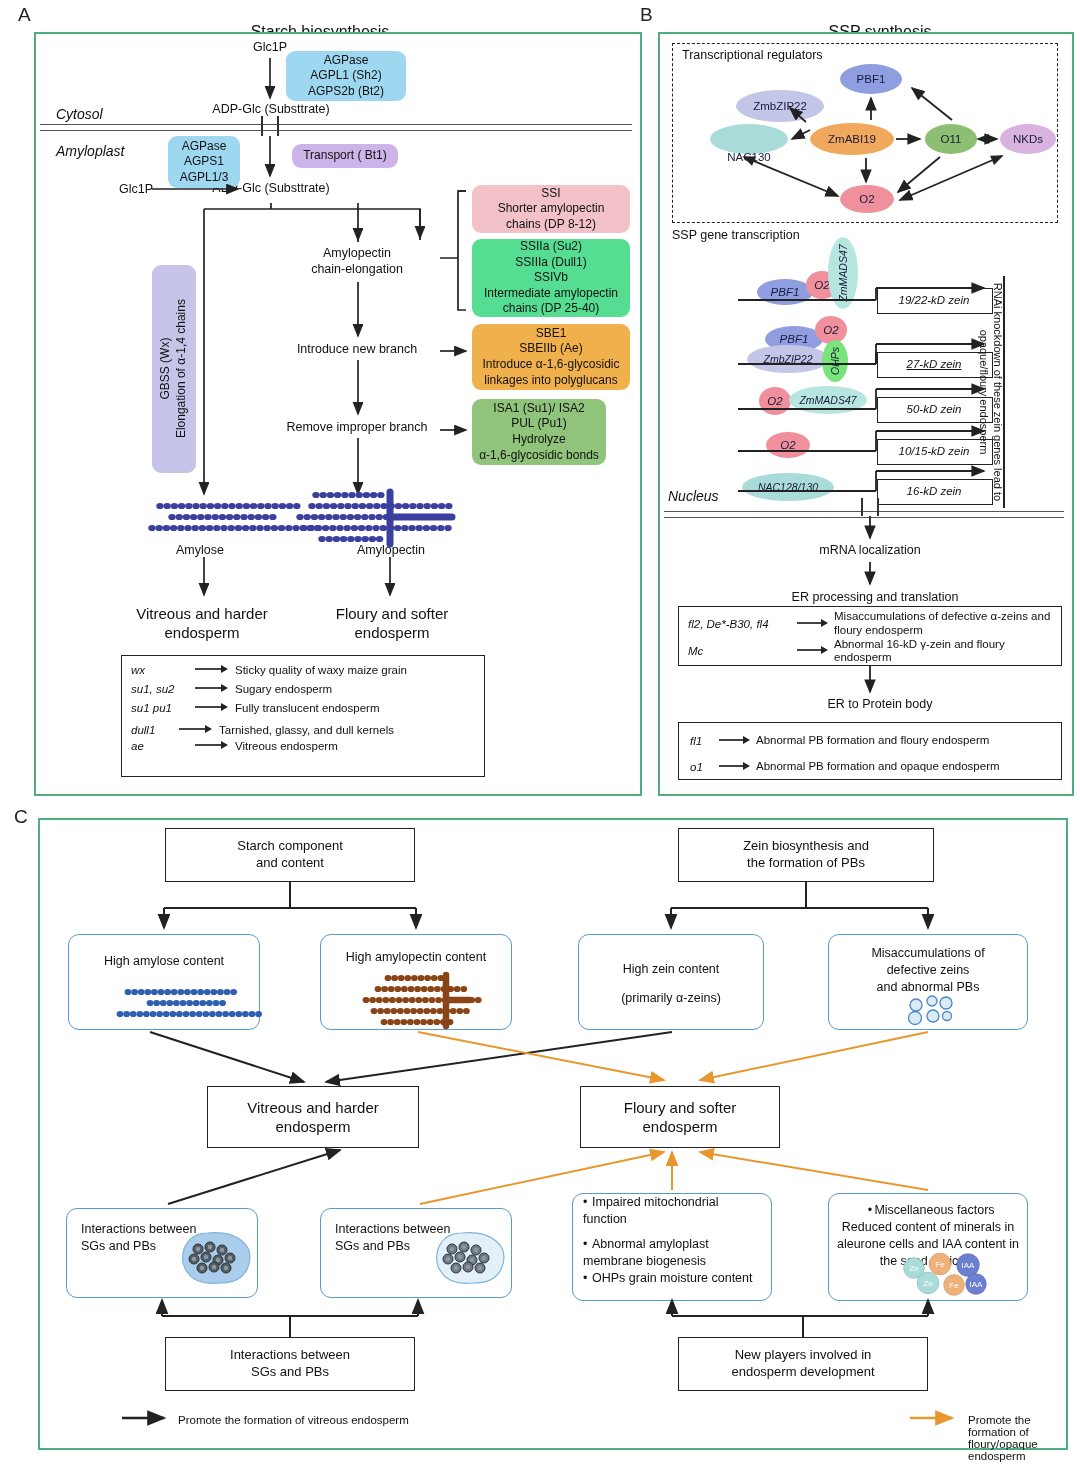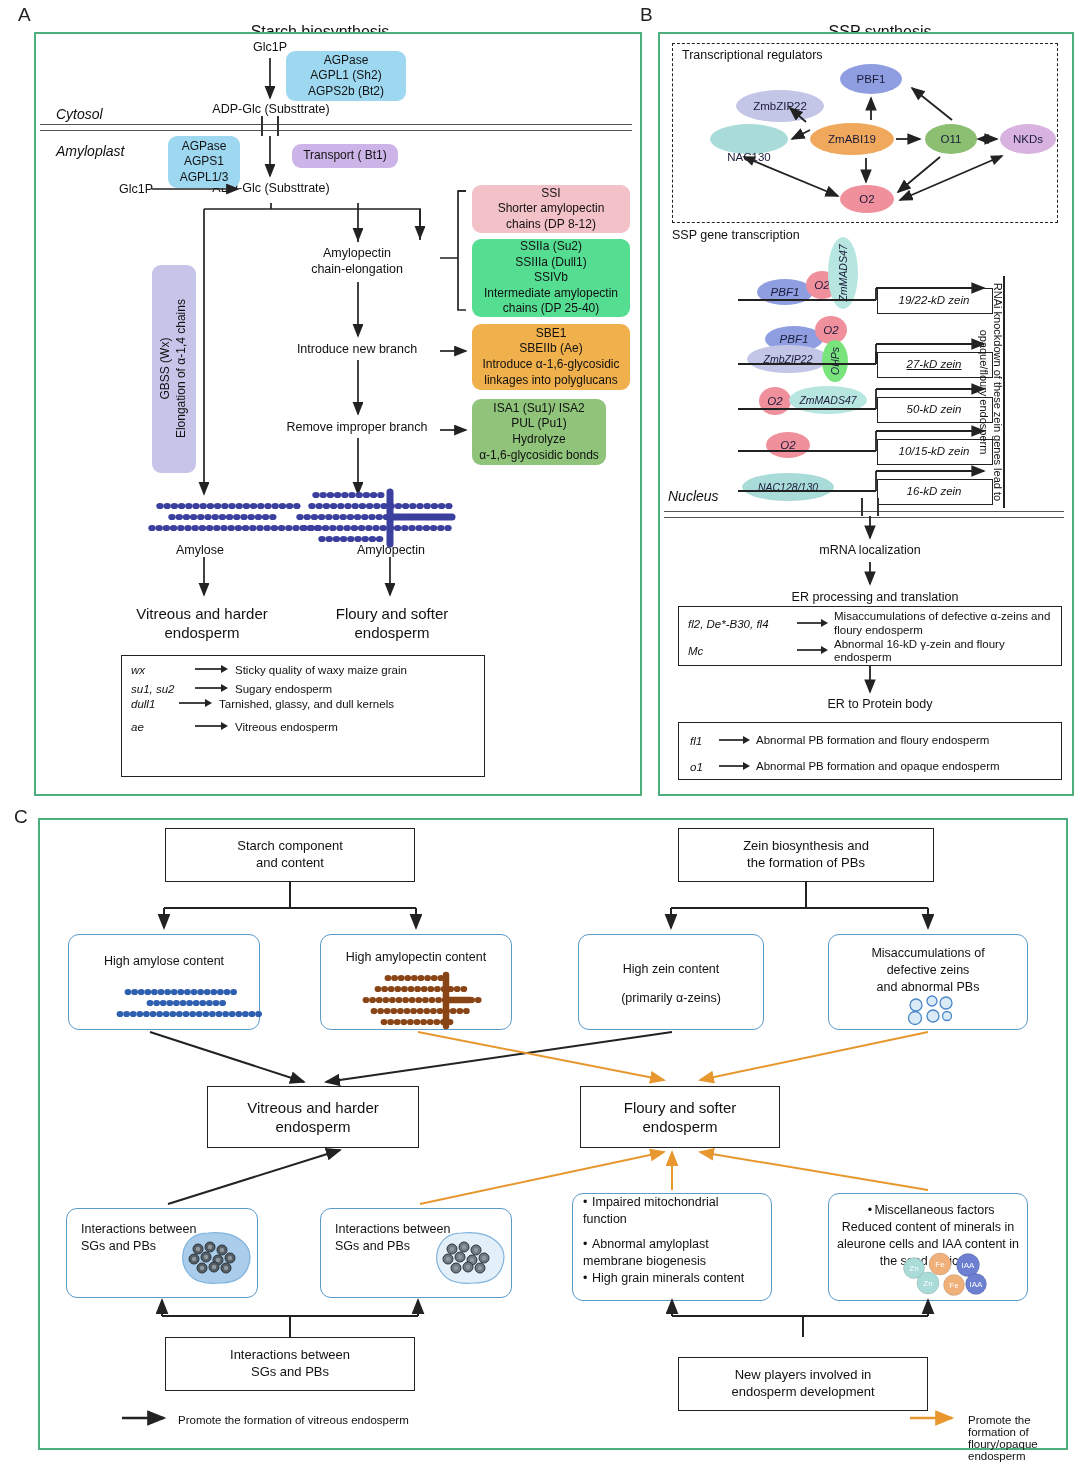--- a/index.html
+++ b/index.html
@@ -105,21 +105,29 @@
       <span>Sticky quality of waxy maize grain</span>
     </div>
     <div style="display: flex; align-items: center; font-size: 11.5px; height: 19px; white-space: nowrap;">
       <span style="font-style: italic; min-width: 58px;">su1, su2</span>
       <span><svg width="34" height="10" style="margin:0 6px">
           <line x1="0" y1="5" x2="26" y2="5" stroke="#222" stroke-width="1.7"></line>
           <path d="M26,1 L33,5 L26,9 z" fill="#222"></path>
         </svg></span>
       <span>Sugary endosperm</span>
     </div>
-    <div style="display: flex; align-items: flex-start; font-size: 11.5px; height: 19px; white-space: nowrap;">
+    <div style="display: flex; align-items: center; font-size: 11.5px; height: 19px; white-space: nowrap;">
+      <span style="font-style: italic; min-width: 58px;">su1 pu1</span>
+      <span><svg width="34" height="10" style="margin:0 6px">
+          <line x1="0" y1="5" x2="26" y2="5" stroke="#222" stroke-width="1.7"></line>
+          <path d="M26,1 L33,5 L26,9 z" fill="#222"></path>
+        </svg></span>
+      <span>Fully translucent endosperm</span>
+    </div>
+    <div style="display: flex; align-items: flex-end; font-size: 11.5px; height: 19px; white-space: nowrap;">
       <span style="font-style: italic; min-width: 42px;">dull1</span>
       <span><svg width="34" height="10" style="margin:0 6px">
           <line x1="0" y1="5" x2="26" y2="5" stroke="#222" stroke-width="1.7"></line>
           <path d="M26,1 L33,5 L26,9 z" fill="#222"></path>
         </svg></span>
       <span>Tarnished, glassy, and dull kernels</span>
     </div>
     <div style="display: flex; align-items: center; font-size: 11.5px; height: 19px; white-space: nowrap;">
       <span style="font-style: italic; min-width: 58px;">ae</span>
       <span><svg width="34" height="10" style="margin:0 6px">
@@ -292,30 +300,30 @@
   <div style="padding:12px 0 0 14px;">Interactions between</div>
   <div style="padding-left:14px;">SGs and PBs</div>
 </div>
 <div class="cbox" style="left:320px;top:1208px;width:192px;height:90px;">
   <div style="padding:12px 0 0 14px;">Interactions between</div>
   <div style="padding-left:14px;">SGs and PBs</div>
 </div>
 <div class="cbox" style="left:572px;top:1193px;width:200px;height:108px;">
   <div style="padding:0 6px 0 10px;"><span class="bullet">•</span><span>Impaired mitochondrial function</span></div>
   <div style="padding:8px 6px 0 10px;"><span class="bullet">•</span><span>Abnormal amyloplast membrane biogenesis</span></div>
-  <div style="padding:0 6px 0 10px;"><span class="bullet">•</span><span>High grain minerals content</span></div>
+  <div style="padding:0 6px 0 10px;"><span class="bullet">•</span><span>OHPs grain moisture content</span></div>
 </div>
 <div class="cbox" style="left:828px;top:1193px;width:200px;height:108px;">
   <div style="padding:8px 4px 0 8px;text-align:center;"><span class="bullet">•</span><span>Miscellaneous factors</span></div>
   <div style="padding:0 6px;text-align:center;">Reduced content of minerals in aleurone cells and IAA content in the seed pericarp</div>
 </div>
 
 <div class="sqbox" style="left:165px;top:1337px;width:250px;height:54px;white-space:pre-line;"><span>Interactions between
 SGs and PBs</span></div>
-<div class="sqbox" style="left:678px;top:1337px;width:250px;height:54px;white-space:pre-line;margin-top:20px;"><span>New players involved in
+<div class="sqbox" style="left:678px;top:1337px;width:250px;height:54px;white-space:pre-line;"><span>New players involved in
 endosperm development</span></div>
 
 <div class="legitem" style="left:178px;top:1414px;"><span>Promote the formation of vitreous endosperm</span></div>
 <div class="legitem" style="left:968px;top:1414px;"><span>Promote the formation of floury/opaque endosperm</span></div>
 
 <svg class="ov" xmlns="http://www.w3.org/2000/svg">
   <defs>
     <marker id="ab" markerWidth="9" markerHeight="9" refX="7" refY="3.2" orient="auto">
         <path d="M0,0 L8,3.2 L0,6.4 z" fill="#222"></path>
       </marker>

